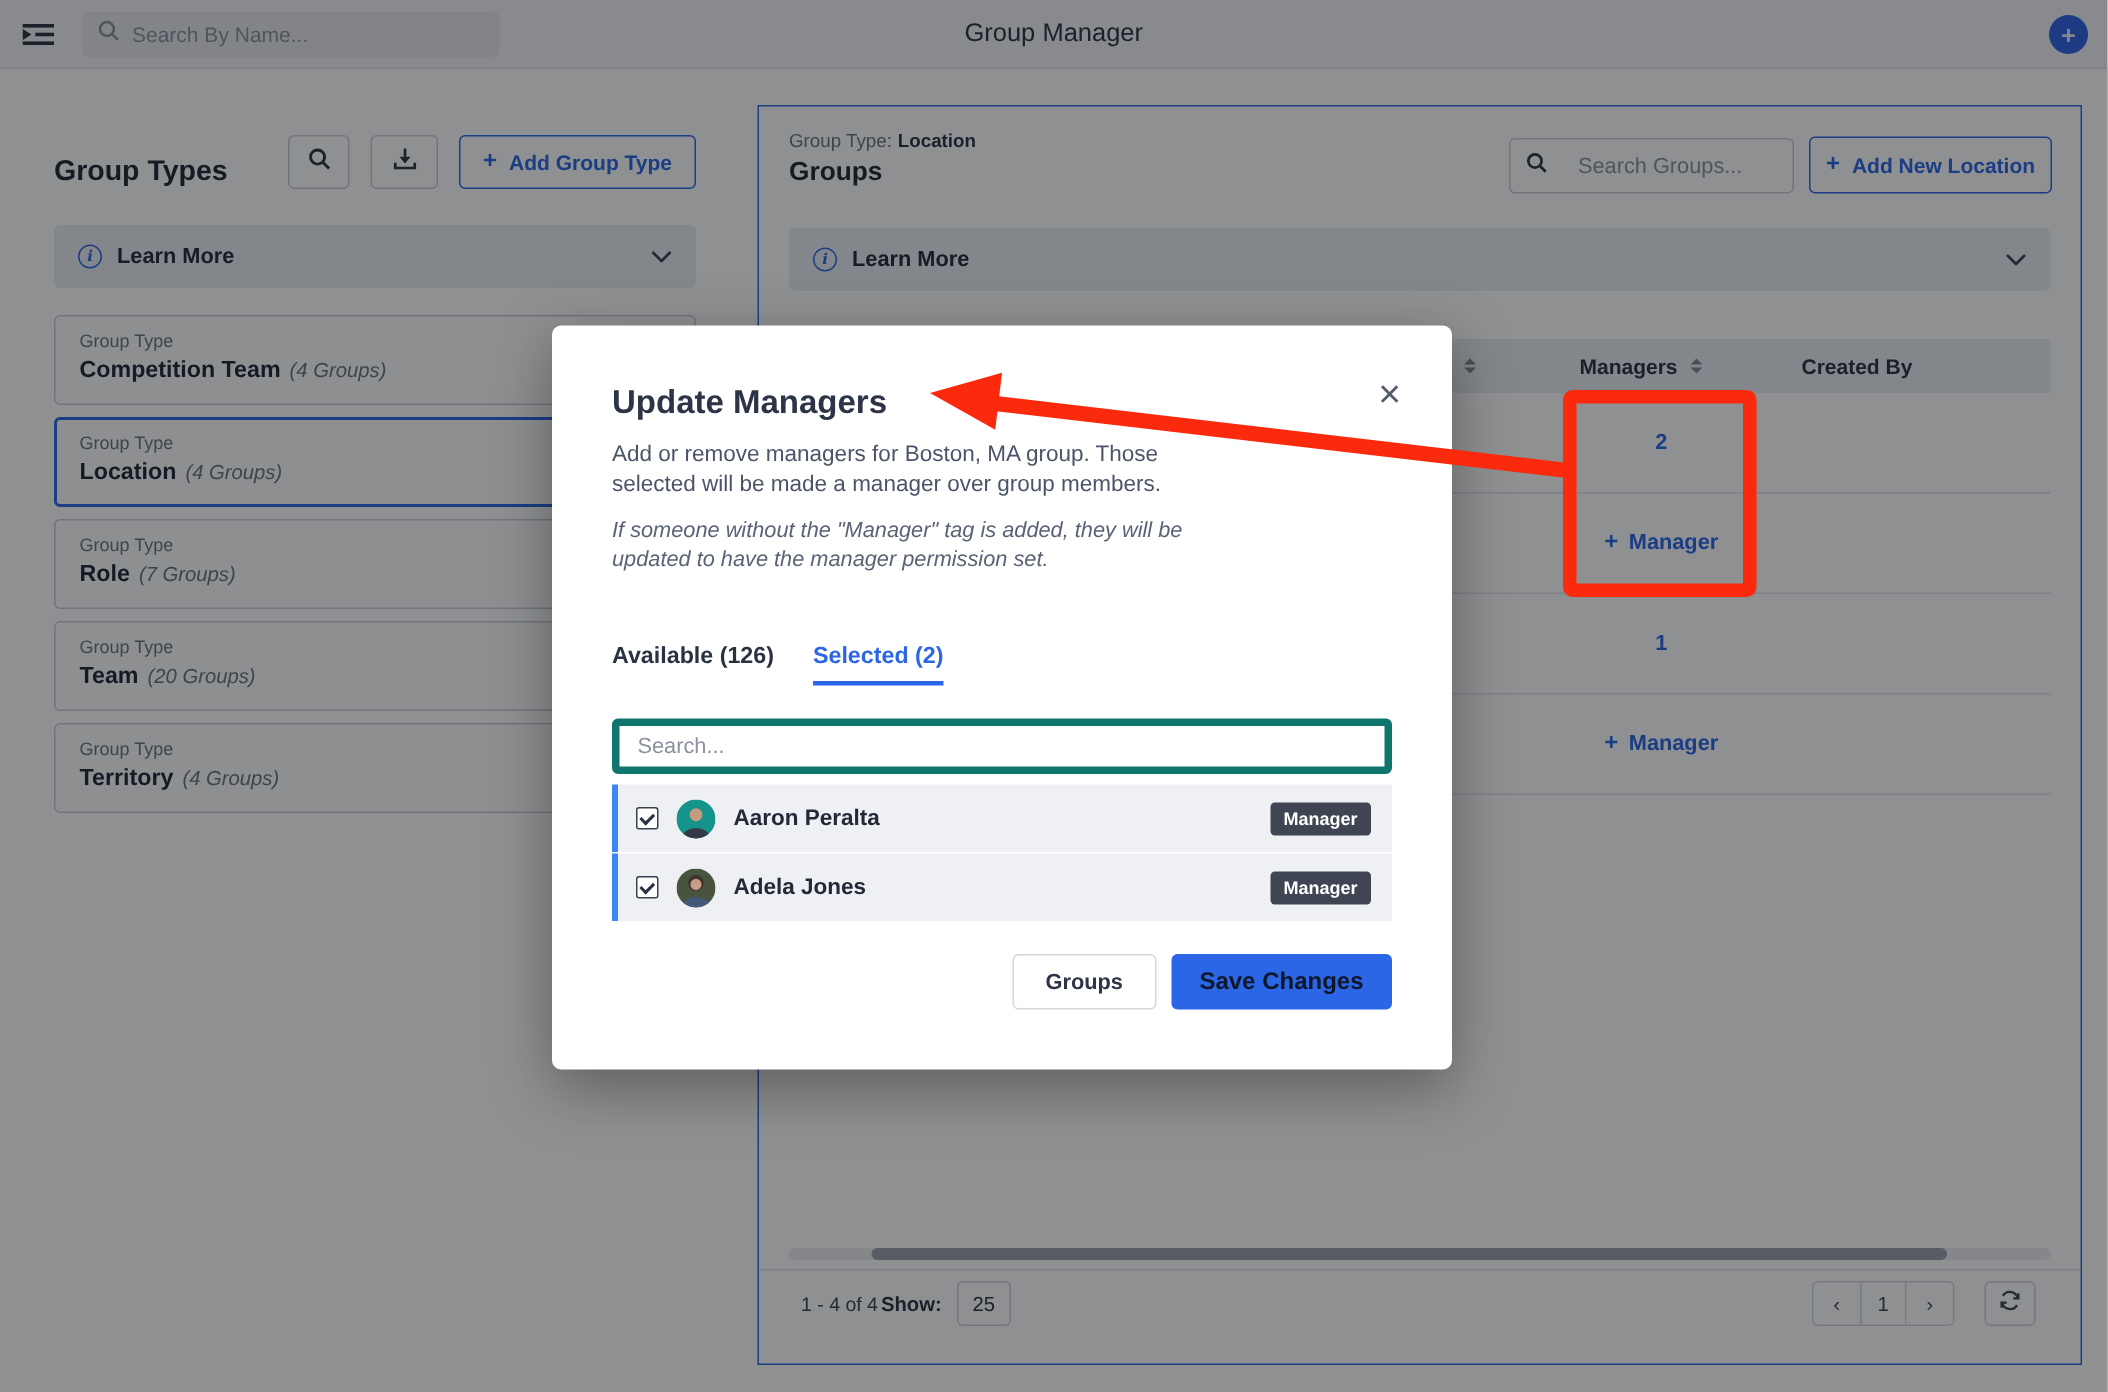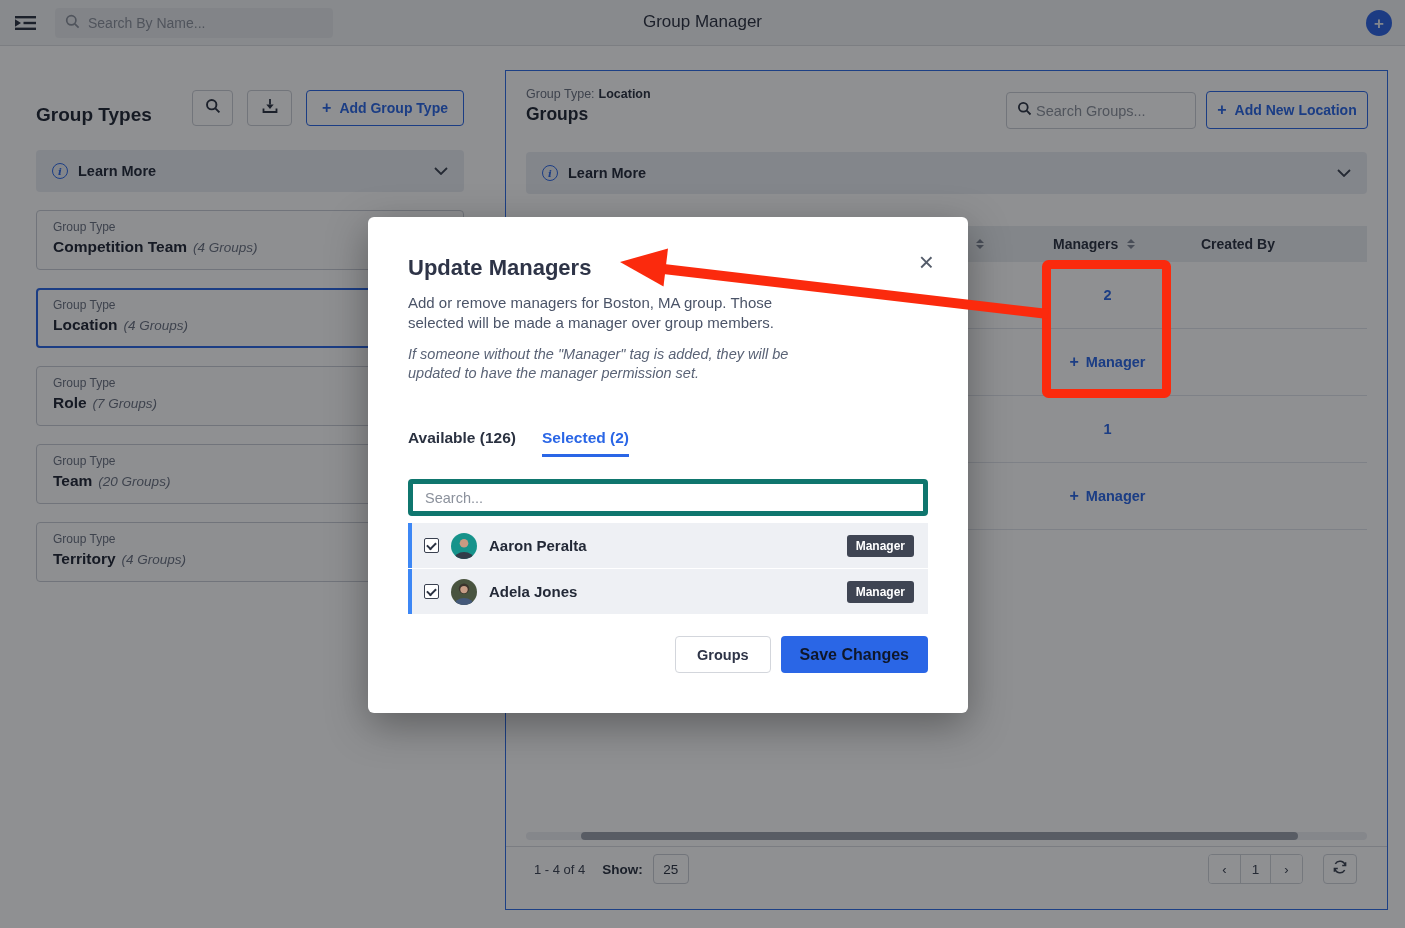--- a/index.html
+++ b/index.html
@@ -29,33 +29,33 @@
   .btn-outline{height:36px;margin-left:14px;padding:0 15px;border:1px solid var(--accent_blue);border-radius:4px;background:#fff;color:var(--accent_blue);font-size:14px;font-weight:bold;display:flex;align-items:center;gap:8px;cursor:pointer;}
   .btn-outline .plus{font-size:16px;font-weight:bold;line-height:1;}
 
   .learn-bar{position:absolute;background:#e9edf3;border-radius:4px;display:flex;align-items:center;padding:0 16px;gap:10px;cursor:pointer;}
   .learn-bar.left{left:36px;top:150px;width:428px;height:42px;}
   .learn-label{font-size:14.5px;font-weight:600;color:#222939;}
   .info-icon{width:16px;height:16px;border:1.4px solid var(--accent_blue);border-radius:50%;color:var(--accent_blue);font:italic bold 10px "DejaVu Serif",serif;display:flex;align-items:center;justify-content:center;flex:none;}
   .chev{margin-left:auto;display:flex;}
 
   .gt-list{position:absolute;left:36px;top:210px;width:428px;}
-  .gt-card{position:relative;height:60px;border:1px solid #c8ccd4;border-radius:4px;background:#fdfdfe;margin-bottom:18px;padding:9px 0 0 16px;cursor:pointer;}
+  .gt-card{position:relative;height:60px;border:1px solid #c8ccd4;border-radius:4px;background:#fdfdfe;margin-bottom:8px;padding:9px 0 0 16px;cursor:pointer;}
   .gt-card.selected{border:2px solid var(--accent_blue);padding:8px 0 0 15px;}
   .gt-label{font-size:12px;color:#6a7180;margin-bottom:4px;}
   .gt-name{font-size:15.5px;font-weight:bold;color:#202634;}
   .gt-count{font-size:13.5px;font-style:italic;color:#6a7180;margin-left:6px;font-weight:normal;}
 
   
   .rpanel{position:absolute;left:505px;top:70px;width:883px;height:840px;border:1px solid #2d6be8;background:#fff;}
   .rp-head{position:absolute;left:20px;top:16px;}
   .rp-gt-line{font-size:12.5px;color:#6a7180;}
   .rp-gt-line b{color:#2a3140;font-weight:bold;margin-left:4px;}
   .rp-title{font-size:17.5px;font-weight:bold;color:#1f2533;margin-top:3px;}
-  .rp-search{position:absolute;left:500px;top:21px;width:190px;height:37px;border:1px solid #c9cdd4;border-radius:4px;display:flex;align-items:center;padding:0 10px;gap:4px;background:#fff;}
+  .rp-search{position:absolute;left:500px;top:21px;width:190px;height:37px;border:1px solid #c9cdd4;border-radius:4px;display:flex;align-items:center;padding:0 10px;gap:20px;background:#fff;}
   .rp-search input{border:none;outline:none;background:transparent;font:14.5px "Liberation Sans",sans-serif;color:#3c4353;width:100%;}
   .rp-search input::placeholder{color:#8b919c;}
   .rp-add{position:absolute;left:700px;top:20px;width:162px;height:38px;margin:0;padding:0;justify-content:center;}
   .learn-bar.right{left:20px;top:81px;width:841px;height:42px;}
 
   .tbl-head{position:absolute;left:20px;top:155px;width:841px;height:36px;background:#e9ecf1;}
   .th{position:absolute;top:0;height:36px;display:flex;align-items:center;gap:9px;font-size:14px;font-weight:bold;color:#2a3140;cursor:pointer;}
   .sort{display:inline-block;width:8px;height:10px;position:relative;}
   .sort::before{content:"";position:absolute;left:0;top:0;border:4px solid transparent;border-top:none;border-bottom:4px solid #7e8595;}
   .sort::after{content:"";position:absolute;left:0;top:6px;border:4px solid transparent;border-bottom:none;border-top:4px solid #7e8595;}
@@ -65,21 +65,21 @@
   .mcell{position:absolute;left:520px;top:0;width:123px;height:100%;display:flex;align-items:center;justify-content:center;}
   .count-link{font-size:14.5px;font-weight:bold;color:var(--accent_blue);cursor:pointer;}
   .add-link{display:flex;align-items:center;gap:7px;color:var(--accent_blue);cursor:pointer;}
   .add-link .plus{font-size:16px;font-weight:bold;line-height:1;}
   .add-link .lbl{font-size:14.5px;font-weight:bold;}
 
   .hscroll{position:absolute;left:20px;top:761px;width:841px;height:8px;background:#eceef2;border-radius:4px;}
   .hthumb{position:absolute;left:55px;top:0;width:717px;height:8px;background:#9aa0ab;border-radius:4px;cursor:pointer;}
   .rp-divider{position:absolute;left:0;top:775px;width:100%;border-top:1px solid #dadde2;}
   .rp-footer{position:absolute;left:20px;right:30px;top:783px;height:30px;display:flex;align-items:center;}
-  .range-text{font-size:13px;color:#3c4353;padding-left:8px;margin-right:17px;}
+  .range-text{font-size:13px;color:#3c4353;padding-left:8px;margin-right:2px;}
   .show-label{font-size:13.5px;font-weight:bold;color:#2a3140;margin-right:10px;}
   .size-box{width:36px;height:30px;border:1px solid #c9cdd4;border-radius:4px;display:flex;align-items:center;justify-content:center;font-size:13.5px;color:#2a3140;cursor:pointer;}
   .spacer{flex:1;}
   .pager{display:flex;height:30px;border:1px solid #cfd3d9;border-radius:4px;overflow:hidden;}
   .pg{width:31px;display:flex;align-items:center;justify-content:center;font-size:13px;color:#3c4353;cursor:pointer;background:#fff;}
   .pg.mid{border-left:1px solid #cfd3d9;border-right:1px solid #cfd3d9;font-size:13.5px;}
   .refresh-btn{margin-left:20px;width:34px;height:30px;border:1px solid #cfd3d9;border-radius:4px;background:#fff;display:flex;align-items:center;justify-content:center;cursor:pointer;}
 
   
   .overlay{position:absolute;inset:0;background:rgba(10,12,18,0.46);z-index:40;}

